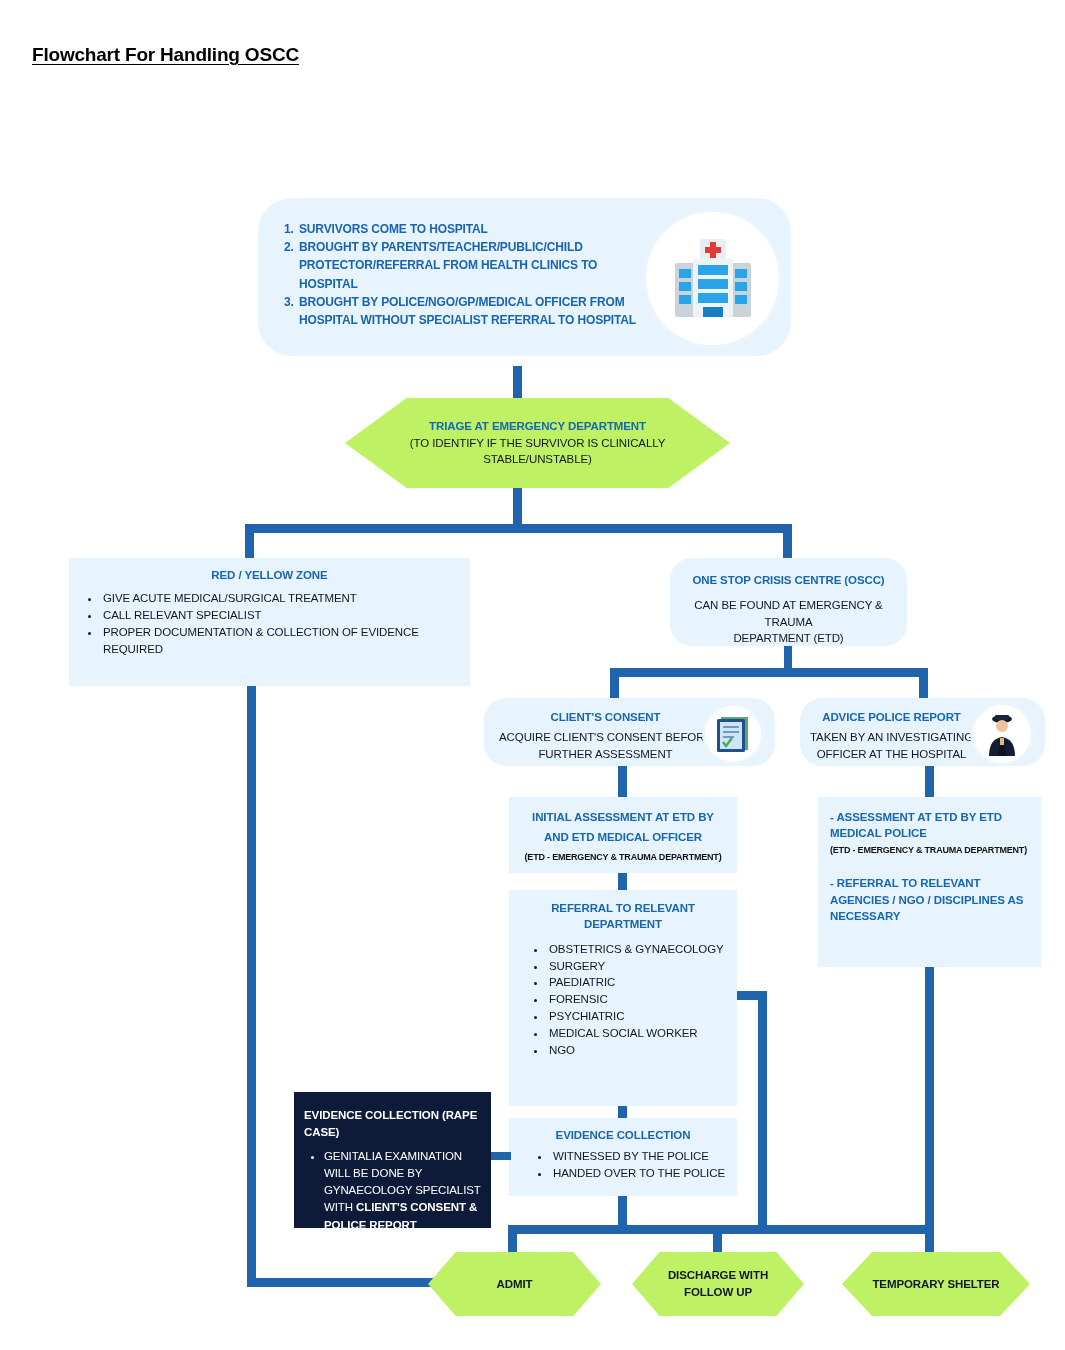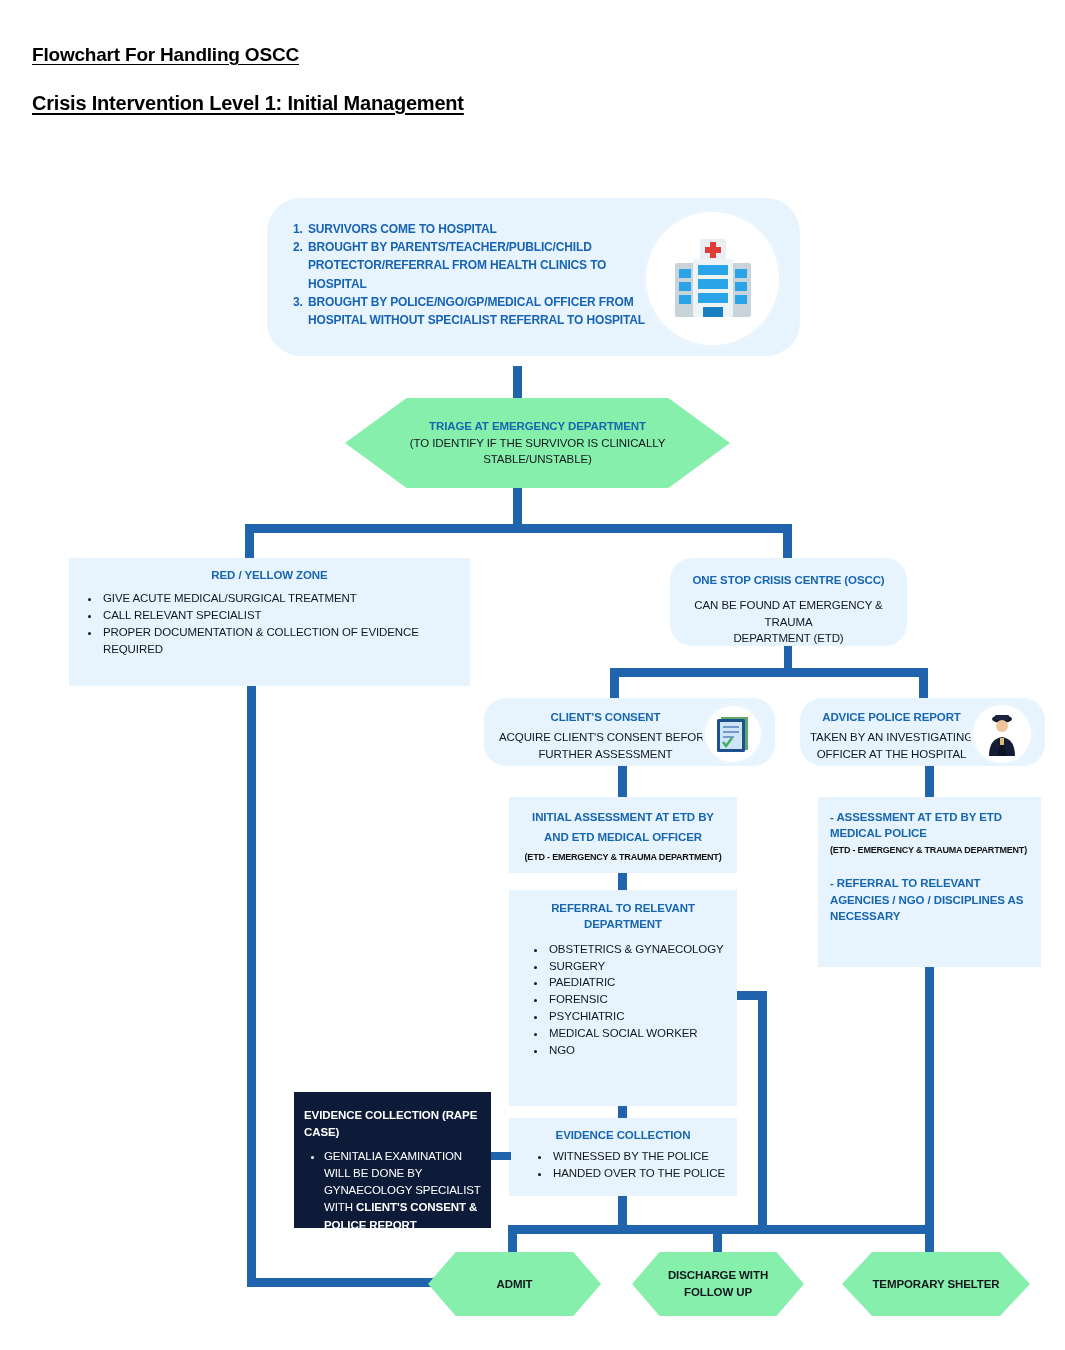--- a/index.html
+++ b/index.html
@@ -52,21 +52,21 @@
   ol.nums li{
     color:#1763b4;font-weight:bold;font-size:12px;line-height:1.52;
     letter-spacing:-0.15px;margin:0;padding-left:2px;
   }
   ul.bul{margin:0;padding:0 0 0 18px;list-style:disc;}
   ul.bul li{margin:0;padding-left:2px;line-height:1.47;}
 
   
   .diamond{
     position:absolute;
-    background:#86efac;
+    background:#bef264;
     -webkit-clip-path:polygon(16% 0,84% 0,100% 50%,84% 100%,16% 100%,0 50%);
     clip-path:polygon(16% 0,84% 0,100% 50%,84% 100%,16% 100%,0 50%);
     display:flex;align-items:center;justify-content:center;
     text-align:center;font-size:11.5px;color:#12181e;
     letter-spacing:-0.1px;line-height:1.45;
   }
   .diamond .ttl{color:#1766b0;font-weight:bold;}
   .diamond .lbl{font-weight:bold;color:#12181e;font-size:11.5px;}
 
   
@@ -96,23 +96,22 @@
     display:flex;align-items:center;justify-content:center;
   }
   .small-note{font-size:9px;font-weight:bold;color:#111;letter-spacing:-0.2px;}
 </style>
 </head>
 <body>
 
 <div id="page">
 
   <div class="hdg" id="hdg1">Flowchart For Handling OSCC</div>
-  <div class="hdg" id="hdg2">Crisis Intervention Level 1: Initial Management</div>
-
-  <div class="node rounded-lg" style="left:267px;top:198px;width:533px;height:158px;padding:22px 18px 0 22px;">
+
+  <div class="node rounded-lg" style="left:258px;top:198px;width:533px;height:158px;padding:22px 18px 0 22px;">
     <ol class="nums" style="width:360px;">
       <li>SURVIVORS COME TO HOSPITAL</li>
       <li>BROUGHT BY PARENTS/TEACHER/PUBLIC/CHILD PROTECTOR/REFERRAL FROM HEALTH CLINICS TO HOSPITAL</li>
       <li>BROUGHT BY POLICE/NGO/GP/MEDICAL OFFICER FROM HOSPITAL WITHOUT SPECIALIST REFERRAL TO HOSPITAL</li>
     </ol>
   </div>
 
   <div class="iccircle" style="left:646px;top:212px;width:133px;height:133px;">
     <svg width="92" height="84" viewBox="0 0 92 84">
       <rect x="33" y="2" width="26" height="22" rx="2" fill="#e9eef2"></rect>

